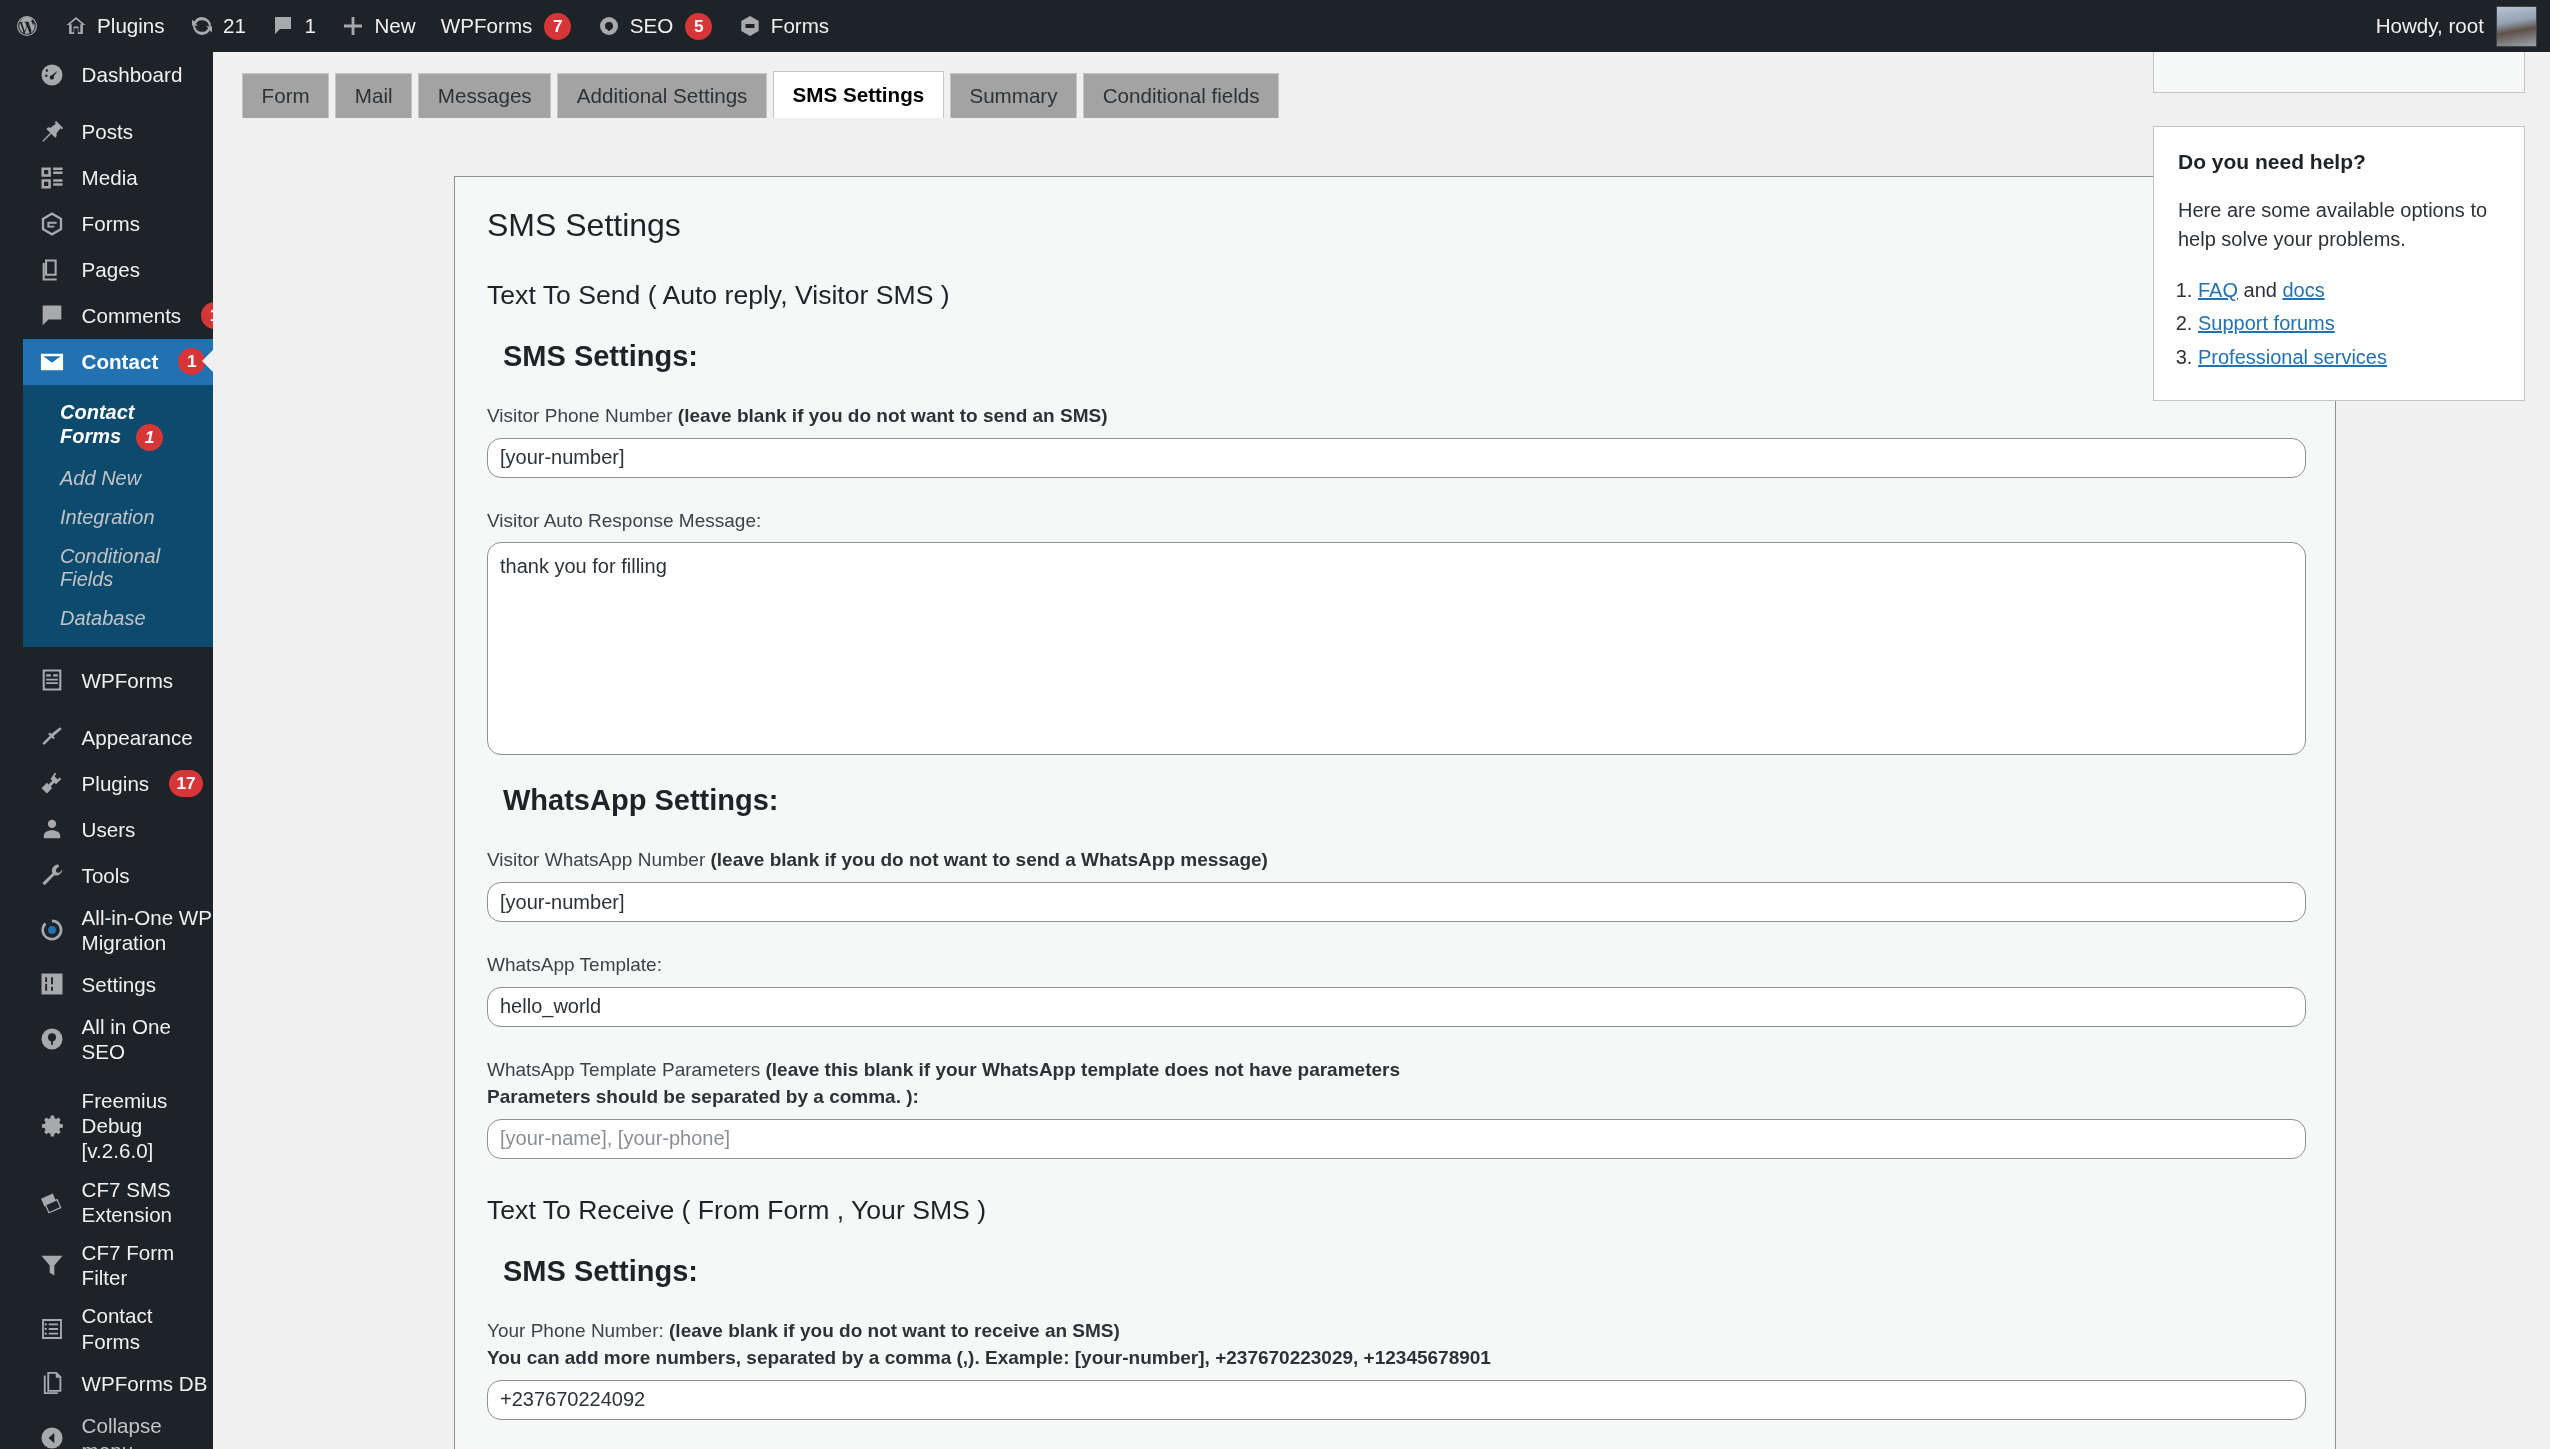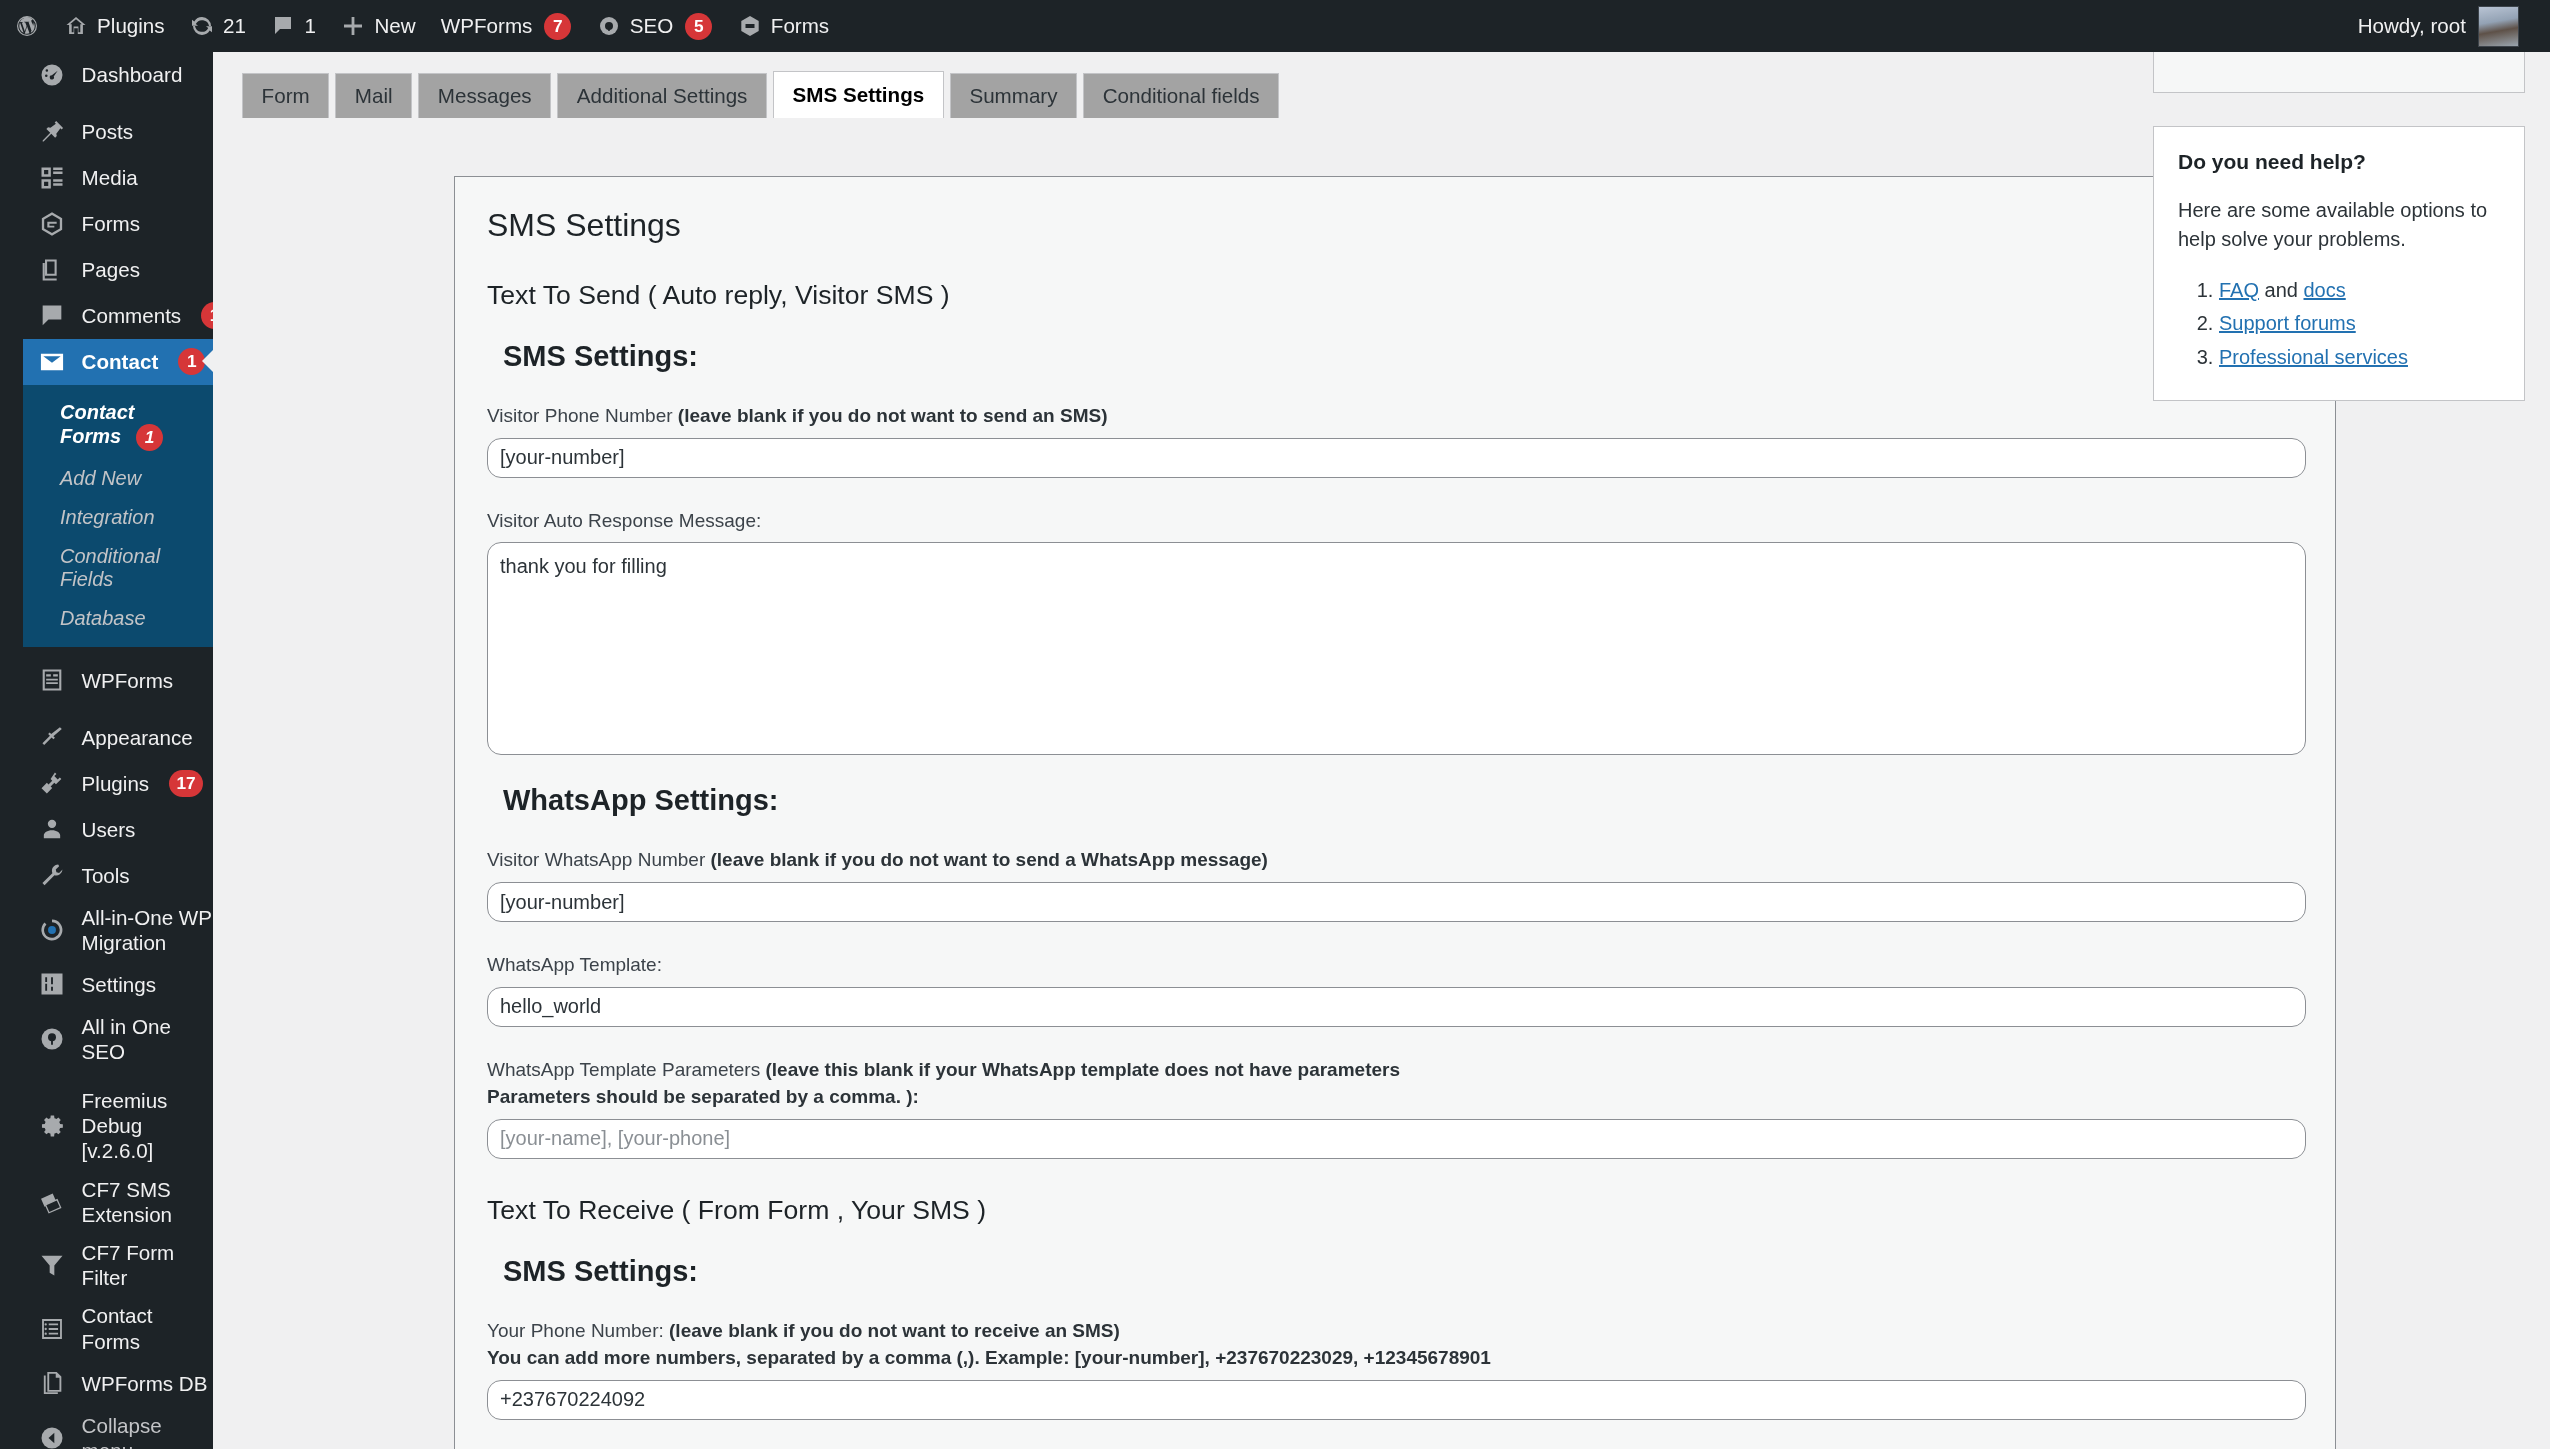--- a/index.html
+++ b/index.html
@@ -31,21 +31,21 @@
             position: relative; }
   .ab-ico svg { width: 24px; height: 24px; display: block; fill: #a7aaad; }
   .ab-badge {
     display: inline-flex; align-items: center; justify-content: center;
     min-width: 27px; height: 27px; padding: 0 7.3px;
     border-radius: 14px; background: #d63638; color: #fff;
     font-size: 17.3px; font-weight: 600; margin-left: 2.7px;
   }
   #ab-right {
     margin-left: auto; display: flex; align-items: center;
-    padding-right: 31px; gap: 12px; height: 52px; text-align: center;
+    padding-right: 13px; gap: 12px; height: 52px; text-align: center;
   }
   #ab-avatar {
     width: 41px; height: 41px; flex: 0 0 41px;
     background: linear-gradient(170deg,#b9c4d4 0%,#93a2b4 38%,#5e5148 60%,#9aa5ae 100%);
     border: 0.7px solid #3c434a;
   }
 
   
   #sidebar {
     position: absolute; top: 52px; left: 0;
@@ -193,21 +193,21 @@
     padding: 22.6px 24px 26.6px 24px;
   }
   #help-box h3 {
     font-size: 21px; font-weight: 700; color: #1d2327;
     margin-bottom: 22.6px;
   }
   #help-box p {
     font-size: 20px; color: #2c3338; line-height: 1.45;
     margin-bottom: 20px;
   }
-  #help-box ol { margin-left: 41px; }
+  #help-box ol { margin-left: 20px; }
   #help-box li {
     font-size: 20px; color: #2c3338; line-height: 1.66;
   }
   #help-box a { color: #2271b1; text-decoration: underline; }
 </style>
 </head>
 <body>
 
 <div id="admin-bar">
   <a class="ab-item" href="#">

